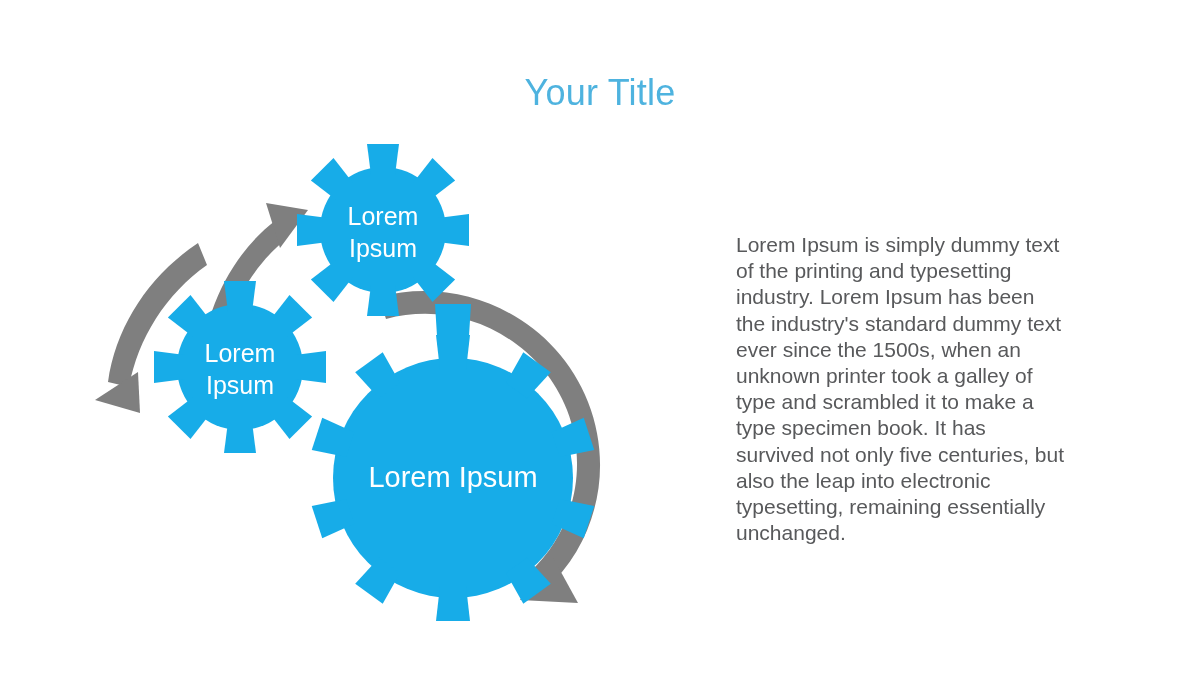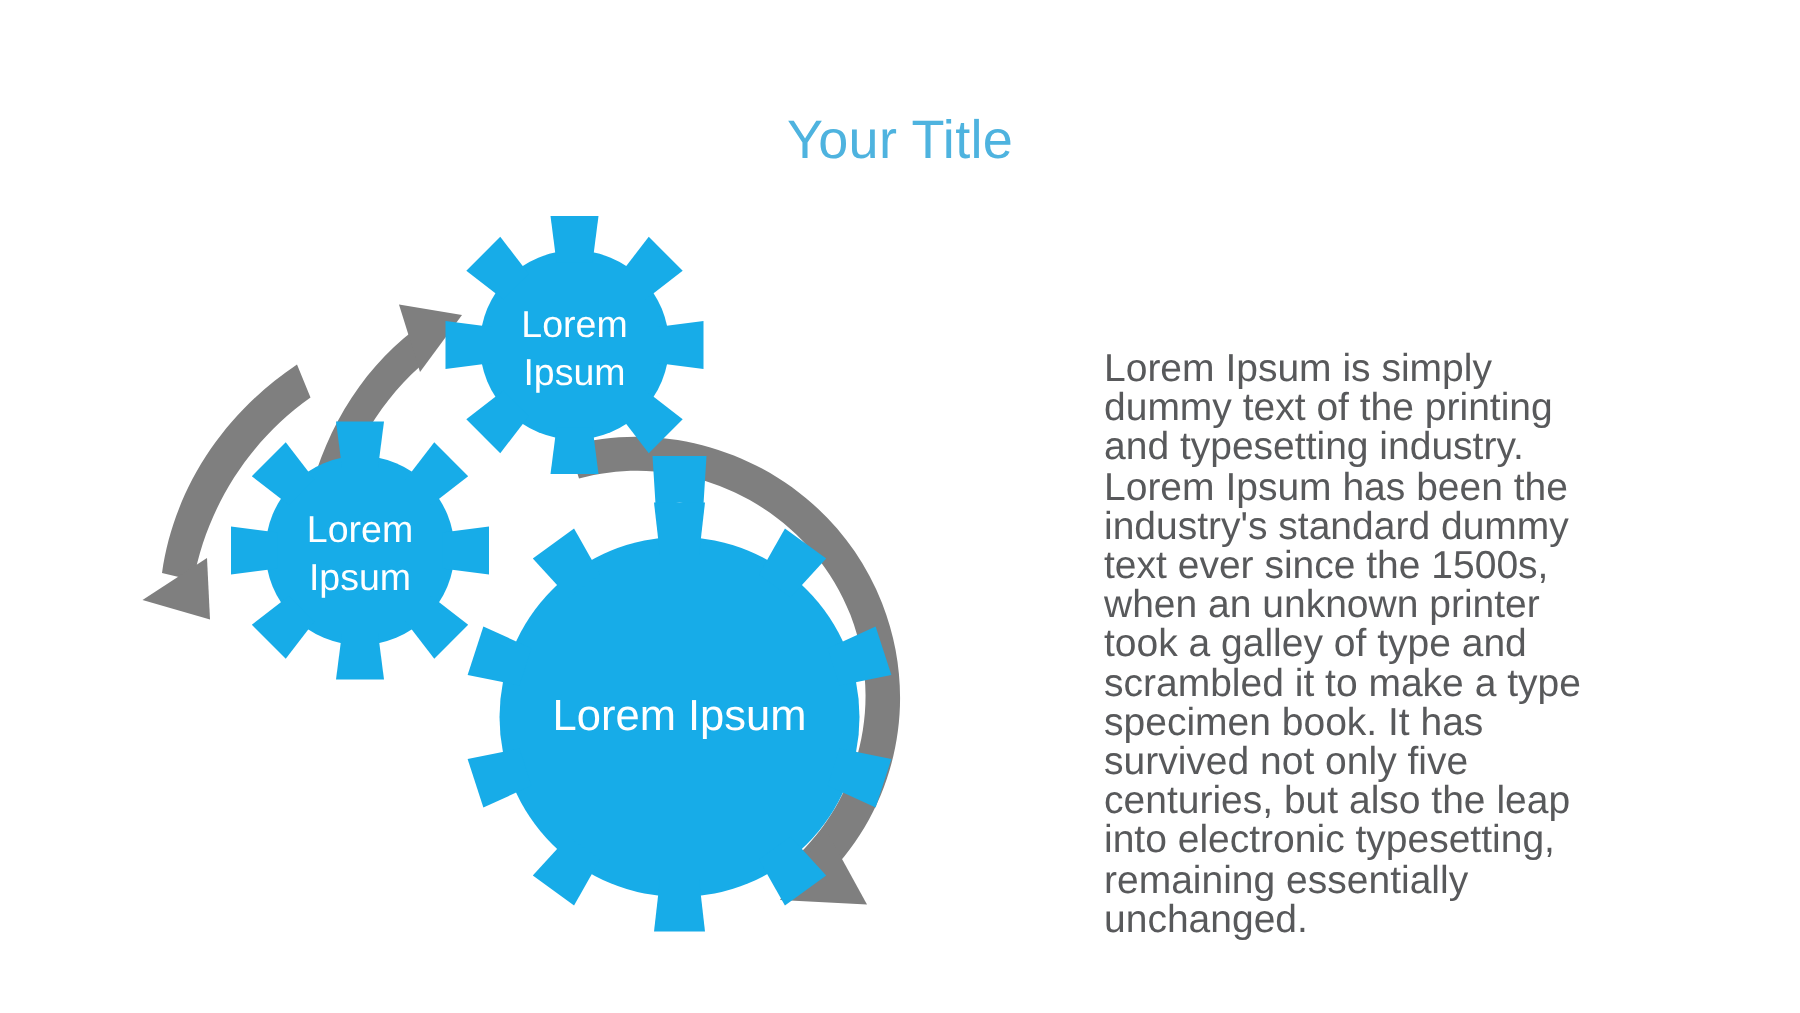--- a/index.html
+++ b/index.html
@@ -53,21 +53,21 @@
     dominant-baseline: middle;
   }
   .gear-label.small  { font-size: 25px; }
   .gear-label.medium { font-size: 25px; }
   .gear-label.large  { font-size: 29px; }
   .body-text {
     position: absolute;
     left: 736px;
     top: 232px;
     width: 330px;
-    font-size: 26px;
+    font-size: 21px;
     line-height: 26.2px;
     color: #58595B;
     font-family: "Liberation Sans", sans-serif;
     font-weight: 400;
     text-align: left;
     white-space: pre-wrap;
   }
 </style>
 </head>
 <body>

